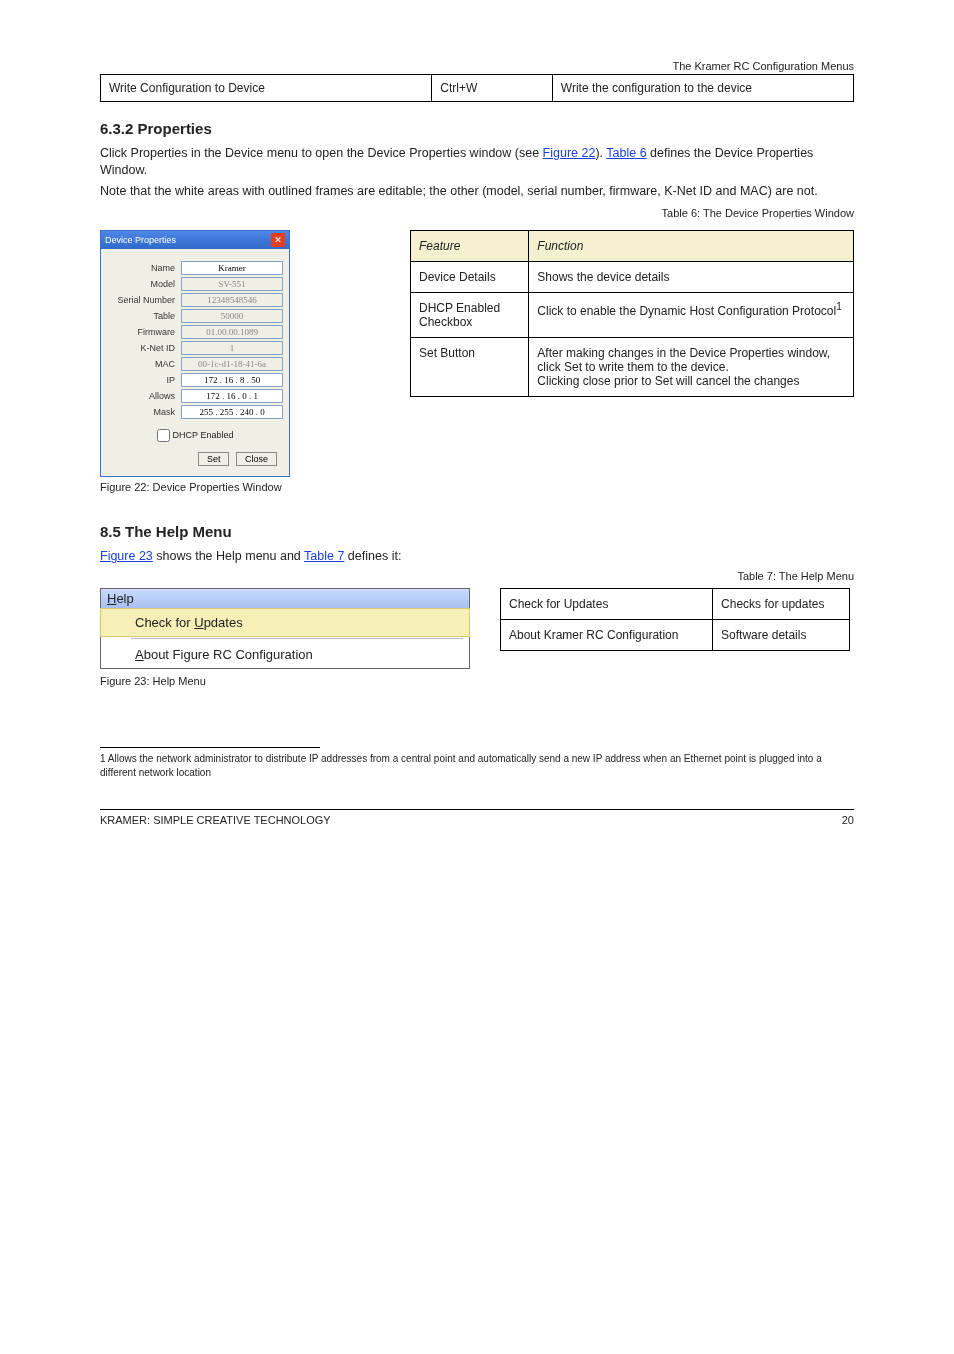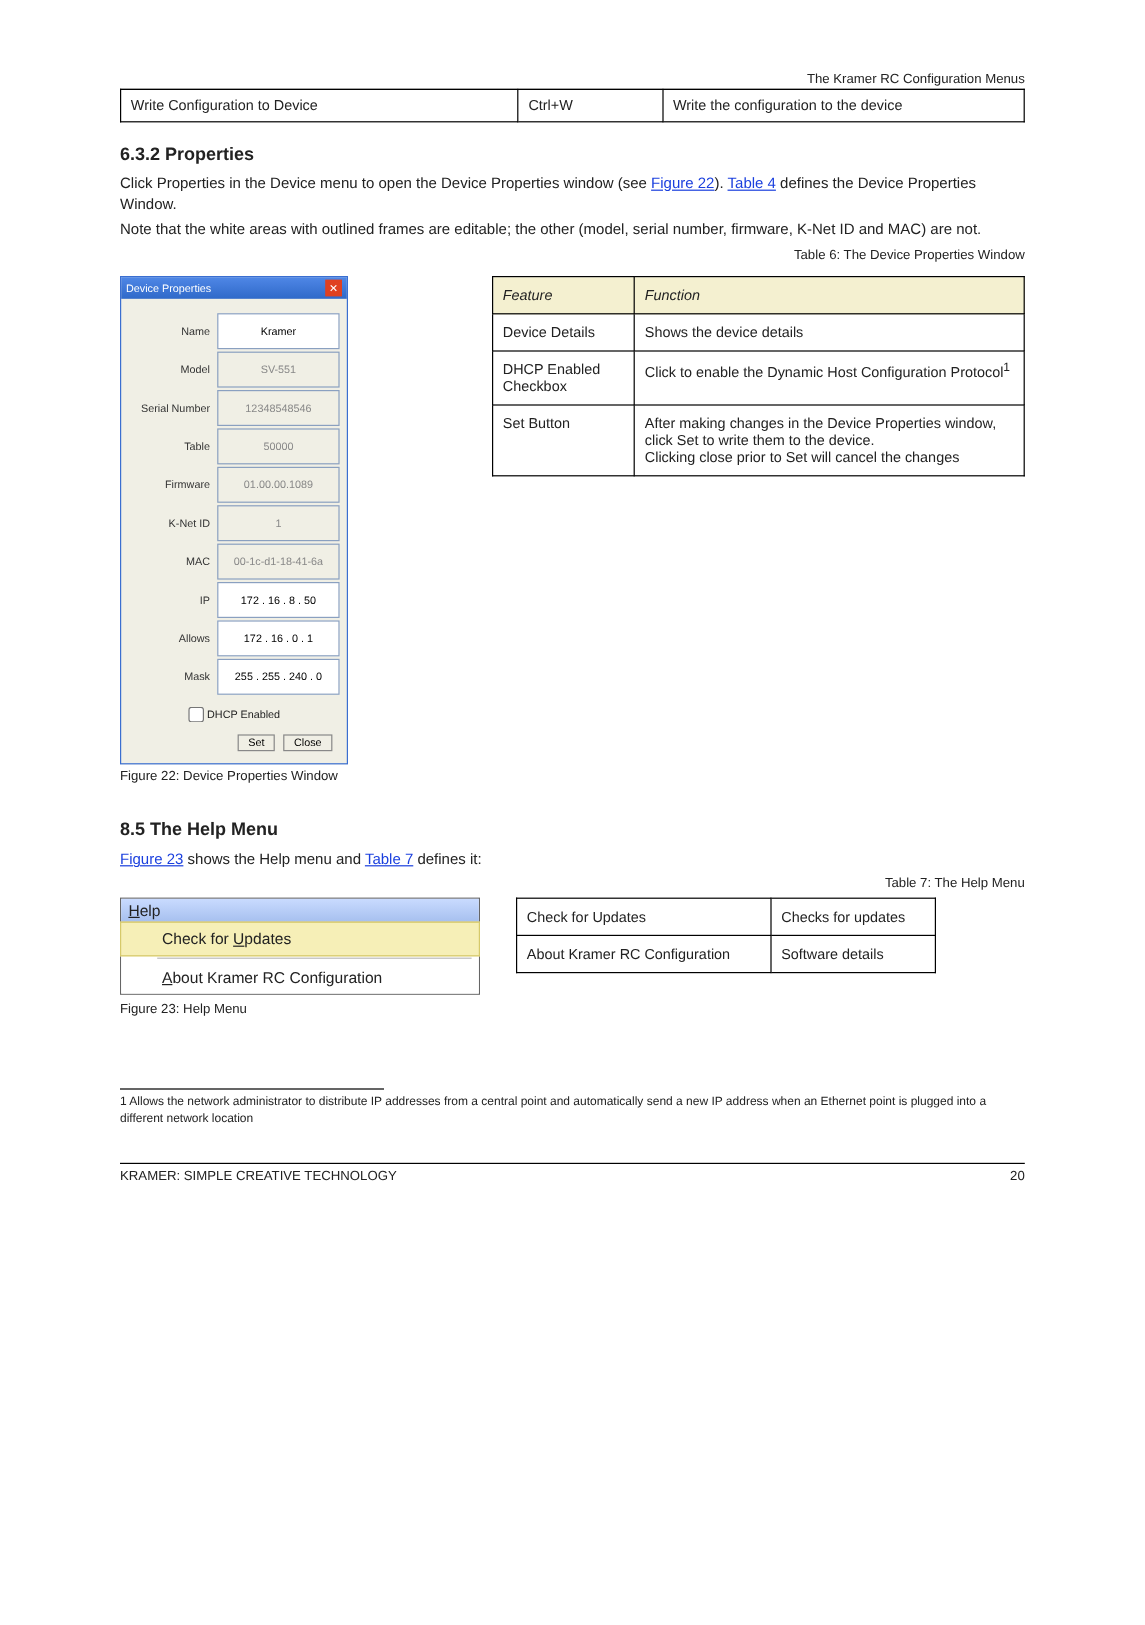--- a/index.html
+++ b/index.html
@@ -19,29 +19,29 @@
   .page-footer { border-top: 1px solid #000; margin-top: 30px; padding-top: 4px; display: flex; justify-content: space-between; font-size: 11px; }
 
   
   .dlg { width: 190px; border: 1px solid #3a6ed0; font-size: 9px; background: #f0efe5; }
   .dlg-title { background: linear-gradient(#4f87e6,#2f69c9); color: #fff; padding: 2px 4px; display: flex; justify-content: space-between; align-items: center; }
   .dlg-close { background: #e04020; color: #fff; width: 14px; height: 14px; display: flex; align-items: center; justify-content: center; font-size: 9px; }
   .dlg-body { padding: 10px 6px 6px 6px; }
   .dlg-row { display: flex; align-items: center; margin: 2px 0; }
   .dlg-lbl { width: 74px; text-align: right; padding-right: 6px; color: #333; font-size: 9px; }
   .dlg-val { flex: 1; }
-  .dlg-input { width: 100%; height: 30px; font-size: 9px; padding: 0 2px; border: 1px solid #8aa0c0; background: #fff; text-align: center; }
+  .dlg-input { width: 100%; height: 14px; font-size: 9px; padding: 0 2px; border: 1px solid #8aa0c0; background: #fff; text-align: center; font-family: Liberation Serif, serif; }
   .dlg-input.ro { background: #f0efe5; color: #888; }
   .dlg-cb { text-align: center; margin: 10px 0 6px 0; font-size: 9px; }
   .dlg-cb input { vertical-align: middle; margin-right: 3px; }
   .dlg-btns { text-align: right; padding: 4px 6px; }
   .dlg-btn { font-size: 9px; padding: 1px 8px; background: #f0efe5; border: 1px solid #888; margin-left: 4px; }
 
   
-  .menu-wrap { border: 1px solid #666; width: 300px; }
+  .menu-wrap { border: 1px solid #666; width: 370px; }
   .menu-bar { background: linear-gradient(#c9dbff,#a7c0ef); padding: 2px 6px; }
   .menu-bar span { text-decoration: underline; }
   .menu-pop { background: #fff; border-top: 1px solid #666; }
   .menu-item { padding: 6px 10px 6px 34px; font-size: 13px; position: relative; }
   .menu-item.hover { background: #f6efb7; border: 1px solid #d6c96a; margin: -1px; }
   .menu-item .u { text-decoration: underline; }
   .menu-sep { border-top: 1px solid #bbb; margin: 2px 6px 2px 30px; }
 
   .props-table { border-collapse: collapse; width: 100%; font-size: 12px; }
   .props-table td { border: 1px solid #000; padding: 8px; vertical-align: top; }
@@ -64,21 +64,21 @@
         <tr>
       <td style="width:44%;margin-top:40px;">Write Configuration to Device</td>
       <td style="width:16%;">Ctrl+W</td>
       <td>Write the configuration to the device</td>
     </tr>
   </tbody>
     </table>
 
   <h3 class="sec">6.3.2 Properties</h3>
   <p>
-    <span>Click Properties in the Device menu to open the Device Properties window (see </span><a class="link" href="#">Figure 22</a><span>). </span><a class="link" href="#">Table 4</a><span> defines the Device Properties Window.</span>
+    <span>Click Properties in the Device menu to open the Device Properties window (see </span><a class="link" href="#">Figure 22</a><span>). </span><a class="link" href="#">Table 6</a><span> defines the Device Properties Window.</span>
   </p>
   <p>Note that the white areas with outlined frames are editable; the other (model, serial number, firmware, K-Net ID and MAC) are not.</p>
   <p style="text-align:right; font-size:11px; margin-top:6px;">Table 6: The Device Properties Window</p>
 
   <div class="two-col">
 
     <div style="width:250px;">
       <div class="dlg">
         <div class="dlg-title">
           <span>Device Properties</span>
@@ -165,21 +165,21 @@
   </p>
   <p style="text-align:right; font-size:11px; margin-top:4px;">Table 7: The Help Menu</p>
 
   <div style="display:flex; gap:30px; align-items:flex-start;">
     <div>
       <div class="menu-wrap">
         <div class="menu-bar"><span>H</span><span style="text-decoration:none;">elp</span></div>
         <div class="menu-pop">
           <div class="menu-item hover"><span>Check for </span><span class="u">U</span><span>pdates</span></div>
           <div class="menu-sep"></div>
-          <div class="menu-item"><span class="u">A</span><span>bout Kramer RC Configuration</span></div>
+          <div class="menu-item"><span class="u">A</span><span>bout Figure RC Configuration</span></div>
         </div>
       </div>
       <div class="fig-caption" style="margin-top:6px;">Figure 23: Help Menu</div>
     </div>
     <div>
       <table class="help-table">
         <tbody>
             <tr>
               <td>Check for Updates</td>
               <td>Checks for updates</td>

